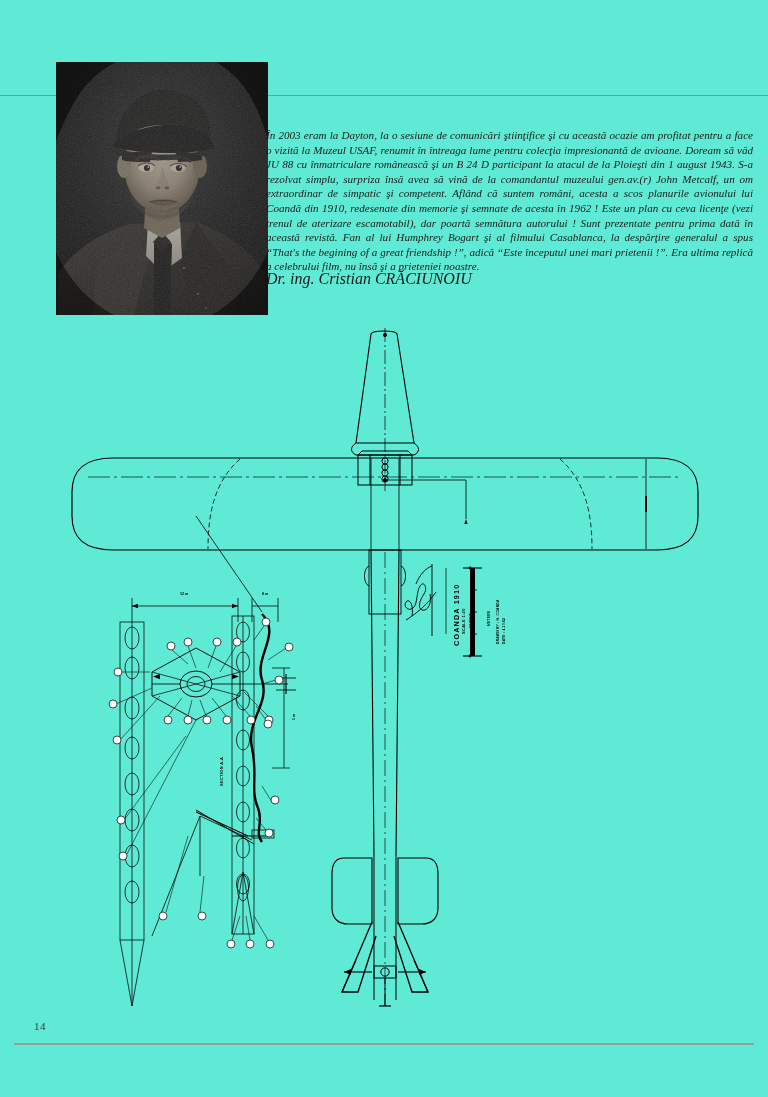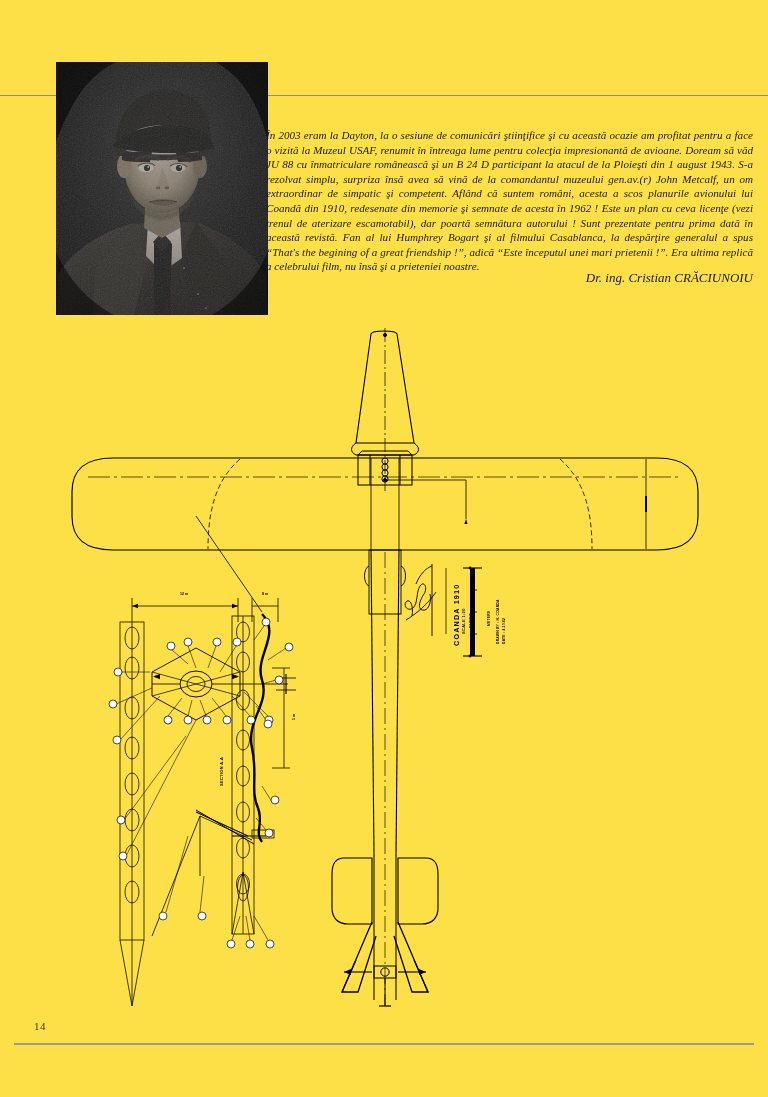--- a/index.html
+++ b/index.html
@@ -7,21 +7,21 @@
   body {
     width: 768px; height: 1097px;
     background: #ffffff;
     font-family: "Liberation Sans", sans-serif;
     position: relative;
     overflow: hidden;
     color: #111;
   }
 
   
-  #page { position:absolute; inset:0; background:#fde047; }
+  #page { position:absolute; inset:0; background:#5eead4; }
 
   .hrule-top {
     position:absolute; left:0; top:95px; width:768px; height:1px;
     background:#8d8d8d;
   }
   .hrule-bottom {
     position:absolute; left:14px; top:1043px; width:740px; height:2px;
     background:#9a9a9a;
   }
   .page-number {
@@ -43,24 +43,23 @@
     position:absolute; left:266px; top:128px; width:487px;
     font-family:"Liberation Serif", serif;
     font-style:italic;
     font-size:11.1px;
     line-height:14.6px;
     text-align:justify;
     color:#1a1a1a;
   }
   .byline {
     position:absolute; left:266px; top:270px; width:487px;
-    text-align:right;
     font-family:"Liberation Serif", serif;
     font-style:italic;
-    font-size:13px;
+    font-size:16px;
     color:#1a1a1a;
   }
 
   
   .blueprint {
     position:absolute; left:0; top:316px; width:768px; height:710px;
   }
   .blueprint svg { display:block; }
 
   

